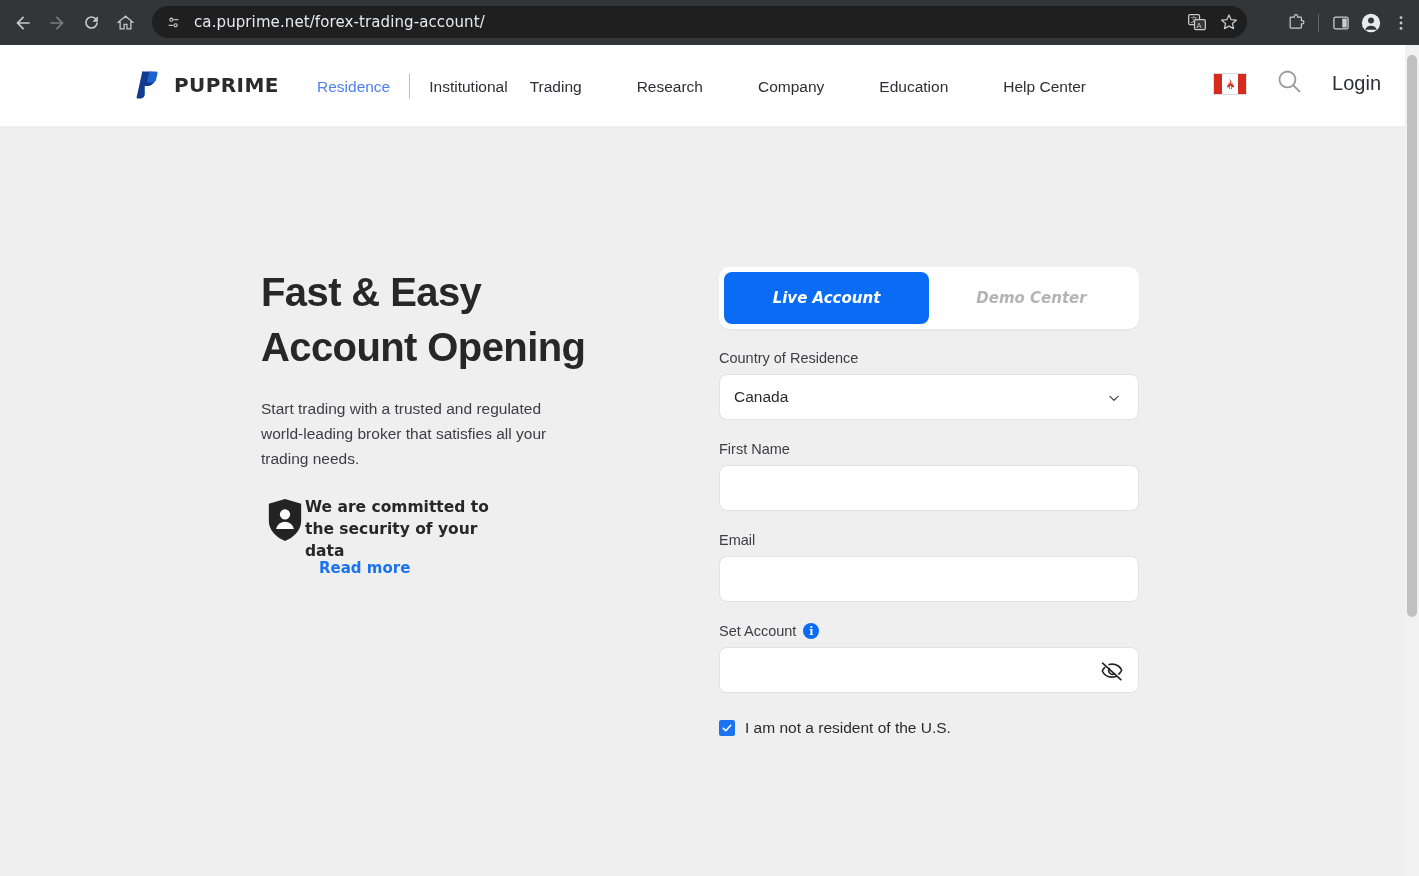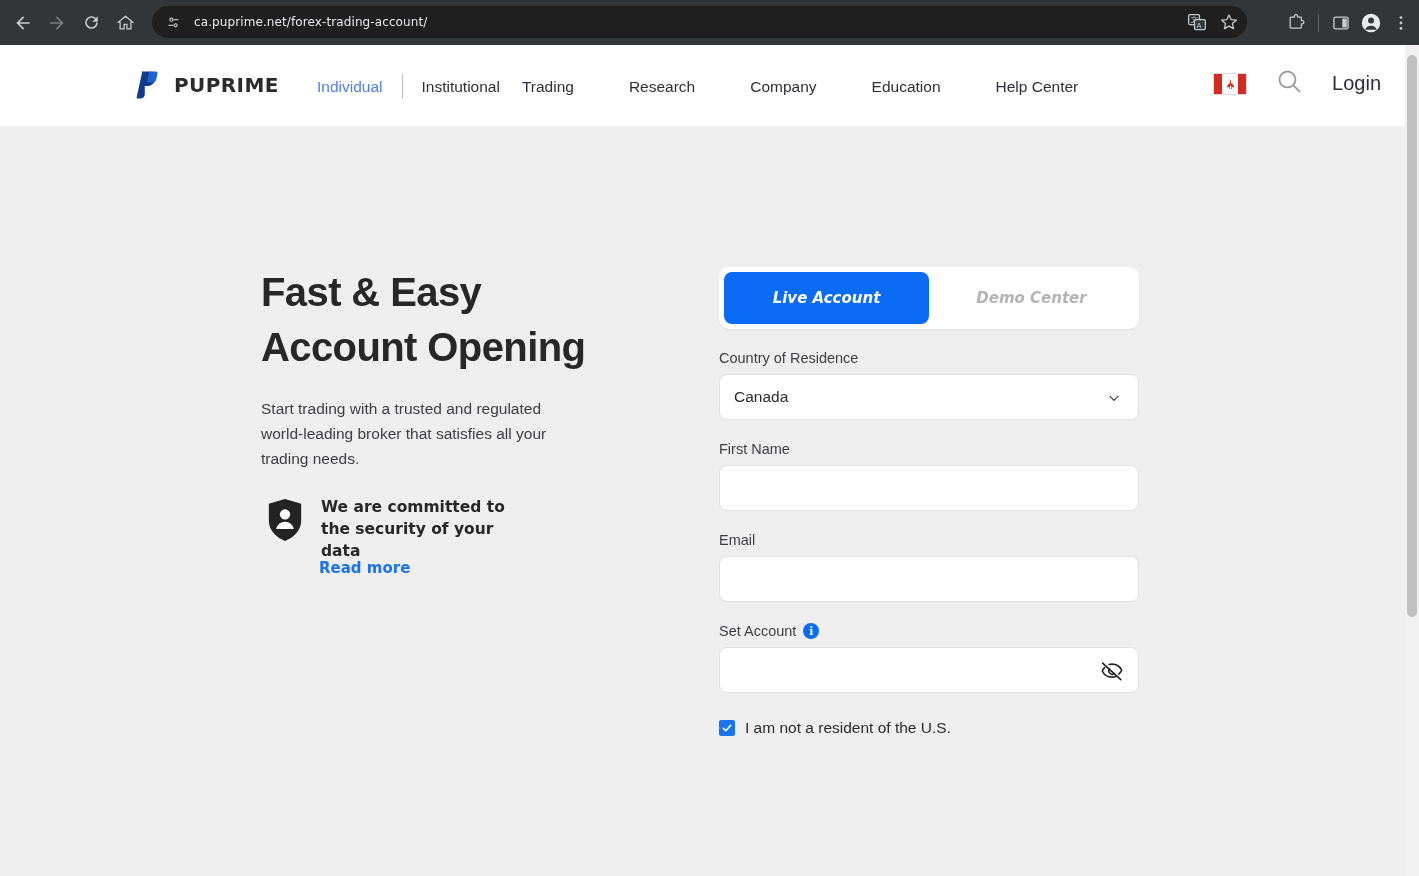--- a/index.html
+++ b/index.html
@@ -28,21 +28,21 @@
     position: absolute; left: 152px; top: 6px;
     width: 1095px; height: 32px;
     background: #1f1f1f;
     border-radius: 16px;
     display: flex; align-items: center;
     padding: 0 8px 0 10px;
   }
   .omnibox-icon { width: 22px; height: 22px; display:flex; align-items:center; justify-content:center; flex: 0 0 auto;}
   .omnibox-url {
     color: #e8eaed;
-    font-size: 12px;
+    font-size: 15px;
     font-family: "DejaVu Sans", sans-serif;
     margin-left: 10px;
     white-space: nowrap;
     letter-spacing: 0.1px;
   }
   .omni-actions {
     position: absolute; right: 4px; top: 3px;
     display: flex; align-items: center; gap: 4px;
   }
   .chrome-icon {
@@ -127,21 +127,21 @@
   }
   .hero p.sub {
     margin-top: 21px;
     font-size: 15.5px;
     line-height: 25px;
     color: #3e3e42;
     width: 310px;
   }
   .security {
     position: absolute; left: 266px; top: 370px;
-    display: flex; align-items: flex-start; gap: 17px;
+    display: flex; align-items: flex-start; gap: 1px;
   }
   .shield { width: 38px; height: 44px; flex: 0 0 auto; margin-top: 2px;}
   .security-text {
     font-family: "DejaVu Sans", sans-serif;
     font-weight: bold;
     font-size: 15.5px;
     line-height: 22px;
     color: #272727;
     width: 200px;
   }
@@ -329,21 +329,21 @@
   <div class="site-header">
     <div class="logo-wrap">
       <svg class="logo-mark" viewBox="0 0 40 40">
         <path d="M12.5 4h9.5c4.2 0 6.8 3 6.8 7.1 0 6.1-4.3 10.2-10.3 10.2h-2.3v9.4c0 3.3-2.1 5.3-5.1 5.3H8.2c-1.2 0-1.8-.8-1.5-2l6.2-28C13.2 4.6 12.9 4 12.5 4z" fill="#123a8f"></path>
         <path d="M23.5 4.2h6.1c1.2 0 1.9.9 1.6 2.1l-1.6 7.3c-.5 2.3-2.1 3.5-4.4 3.5h-4.4c-1.2 0-1.9-.9-1.6-2.1l1.8-8.2c.3-1.6 1.3-2.6 2.5-2.6z" fill="#1b63d0"></path>
       </svg>
       <span class="logo-text">PUPRIME</span>
     </div>
 
     <nav class="mainnav">
-      <a class="nav-active">Individual</a>
+      <a class="nav-active">Residence</a>
       <span class="nav-sep"></span>
       <a class="nav-gap-a">Institutional</a>
       <a class="nav-gap-b">Trading</a>
       <a class="nav-gap-b">Research</a>
       <a class="nav-gap-b">Company</a>
       <a class="nav-gap-b">Education</a>
       <a>Help Center</a>
     </nav>
 
     <div class="header-right">

